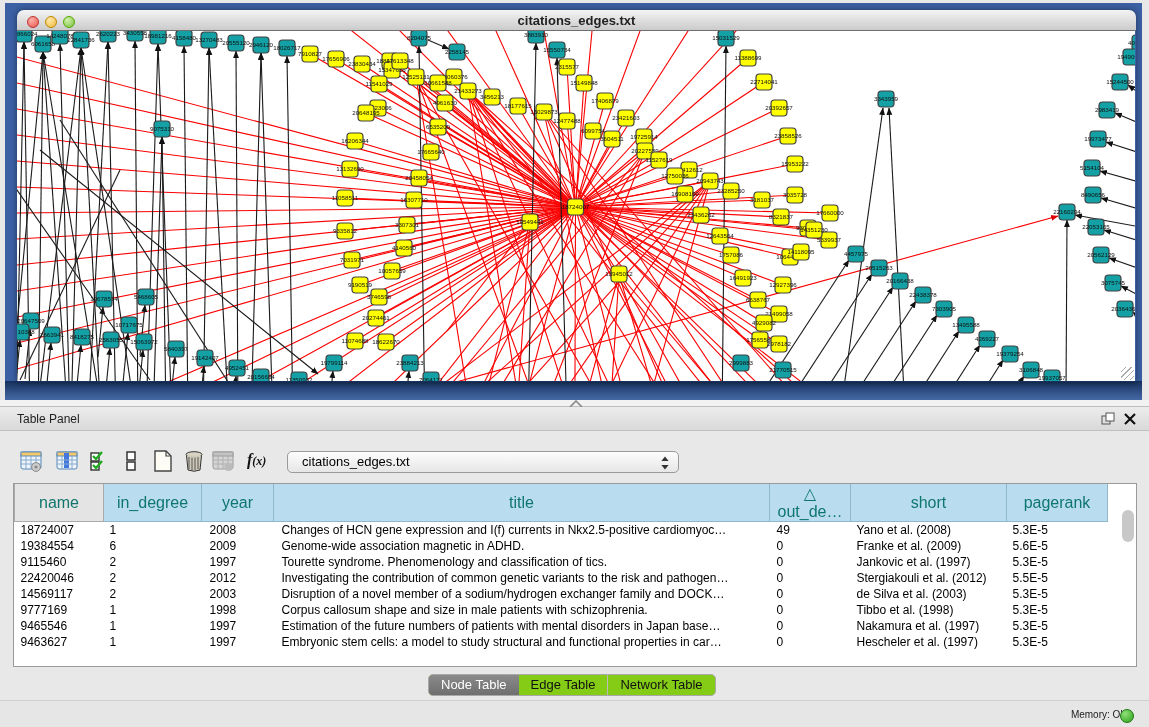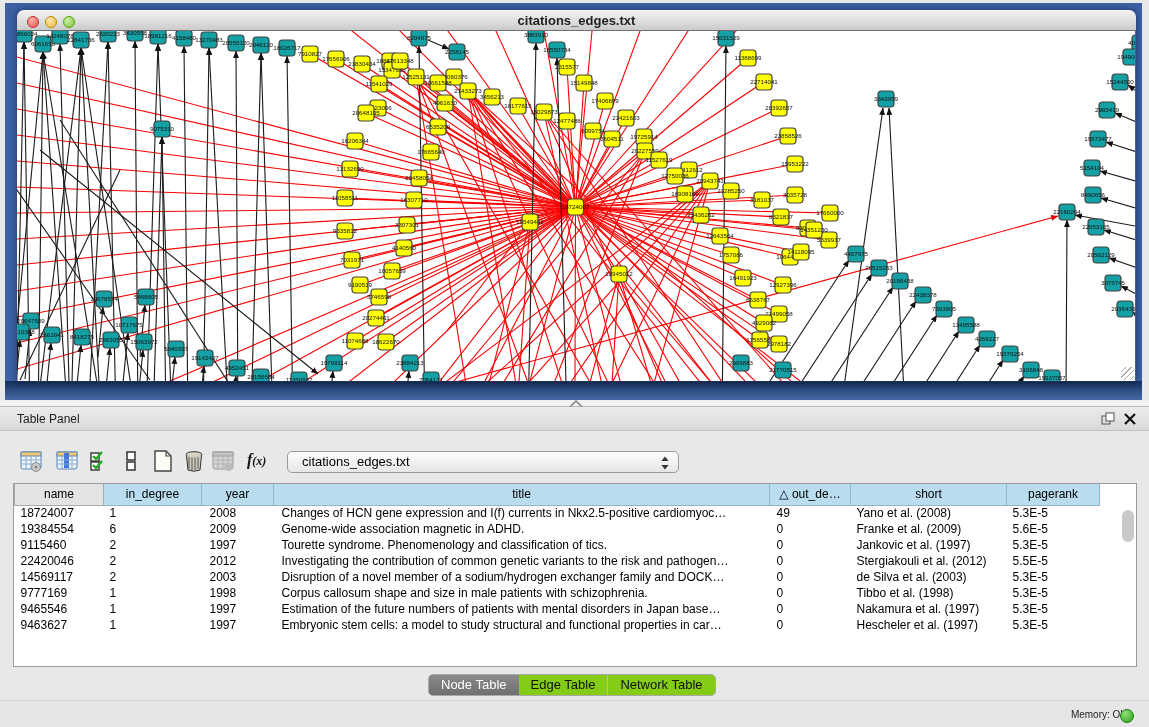--- a/index.html
+++ b/index.html
@@ -7,24 +7,24 @@
 #win{position:absolute;left:17px;top:10px;width:1119px;height:372px;border-radius:7px 7px 0 0;box-shadow:0 0 6px rgba(0,0,0,.45)}
 #titlebar{position:absolute;left:0;top:0;width:100%;height:21px;border-radius:7px 7px 0 0;background:linear-gradient(#f4f4f4,#cbcbcb);border-bottom:1px solid #6f6f6f;text-align:center;font-size:13px;color:#222;line-height:21px;font-weight:bold}
 .tl{position:absolute;top:6px;width:12px;height:12px;border-radius:50%}
 #canvas{position:absolute;left:0px;top:21px;width:1118px;height:350px;background:#fff;overflow:hidden}
 #grip{position:absolute;right:2px;bottom:2px;width:13px;height:13px;background:repeating-linear-gradient(135deg,transparent 0 3px,#aaa 3px 4px)}
 #divider{position:absolute;left:0;top:400px;width:1149px;height:7px;background:#f2f2f2;border-bottom:1px solid #bcbcbc}
 #tpheader{position:absolute;left:0;top:407px;width:1149px;height:24px;background:linear-gradient(#ececec,#d9d9d9);border-bottom:1px solid #c0c0c0;font-size:12px;color:#222;line-height:24px;padding-left:17px}
 #toolbar{position:absolute;left:0;top:431px;width:1008px;height:52px;background:#e8e8e8}
 #tablebox{position:absolute;left:13px;top:483px;width:1124px;height:184px;background:#fff;border:1px solid #9a9a9a;overflow:hidden}
 table{border-collapse:collapse;table-layout:fixed;width:1082px;font-size:12px}
-th{background:#b9ddef;border:1px solid #8fb8cc;border-top:none;font-weight:normal;height:21px;font-size:12px;color:#000000}
+th{background:#b9ddef;border:1px solid #8fb8cc;border-top:none;font-weight:normal;height:21px;font-size:16px;color:#0f766e}
 th.c1{background:#e4e4e4;border-color:#aaa}
 td{height:16px;white-space:nowrap;overflow:hidden;padding-left:6px;color:#000}
-.c1{width:89px}.c2{width:98px}.c3{width:72px}.c4{width:496px}.c5{width:81px}.c6{width:156px}.c7{width:93px}
+.c1{width:89px}.c2{width:98px}.c3{width:72px}.c4{width:496px}.c5{width:81px}.c6{width:156px}.c7{width:101px}
 td.c3{padding-left:8px}td.c4{padding-left:8px}td.c5{padding-left:7px}td.c6{padding-left:6px}td.c7{padding-left:6px}
 #vscroll{position:absolute;right:2px;top:26px;width:12px;height:32px;background:#c8c8c8;border-radius:6px}
 #tabs{position:absolute;left:0;top:667px;width:1149px;height:33px;background:#e8e8e8}
 #seg{position:absolute;left:428px;top:7px;height:22px;display:flex;border:1px solid #a8a8a8;border-radius:5px;overflow:hidden;background:#84cc16}
 #seg div{font-size:13px;line-height:20px;padding:0 12px;color:#111}
 #seg .sel{background:linear-gradient(#8a8a8a,#6f6f6f);color:#fff}
 #seg .sep{border-left:1px solid #bbb;padding:0}
 #status{position:absolute;left:0;top:700px;width:1149px;height:27px;background:#e6e6e6;border-top:1px solid #cfcfcf}
 #mem{position:absolute;right:22px;top:8px;font-size:10px;color:#222}
 #memball{position:absolute;right:15px;top:8px;width:14px;height:14px;border-radius:50%;background:radial-gradient(circle at 35% 30%,#8fe07a,#2ca018);border:1px solid #1c7a10}

